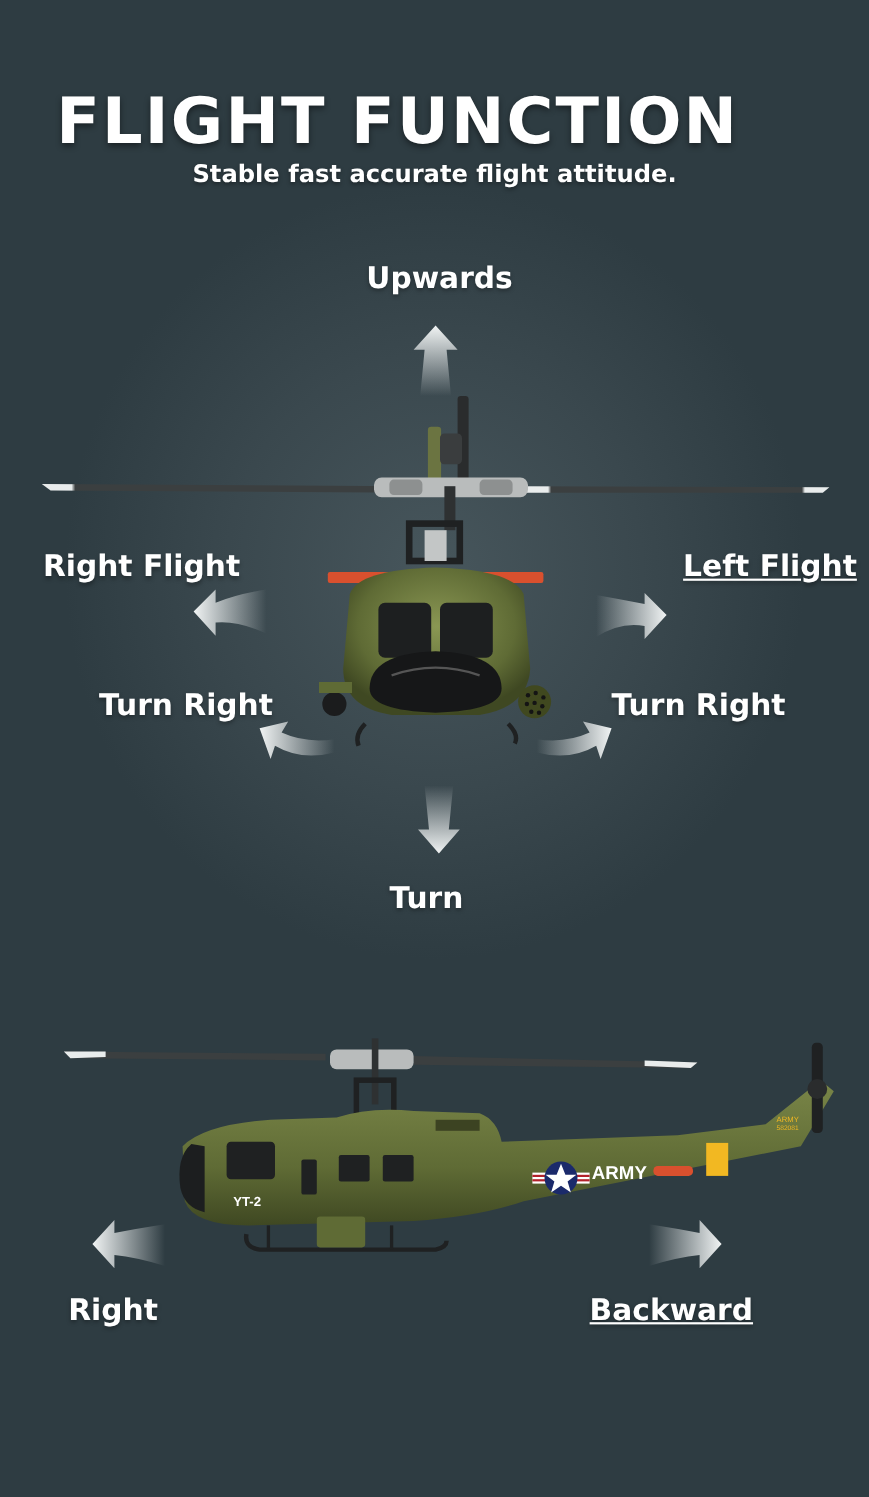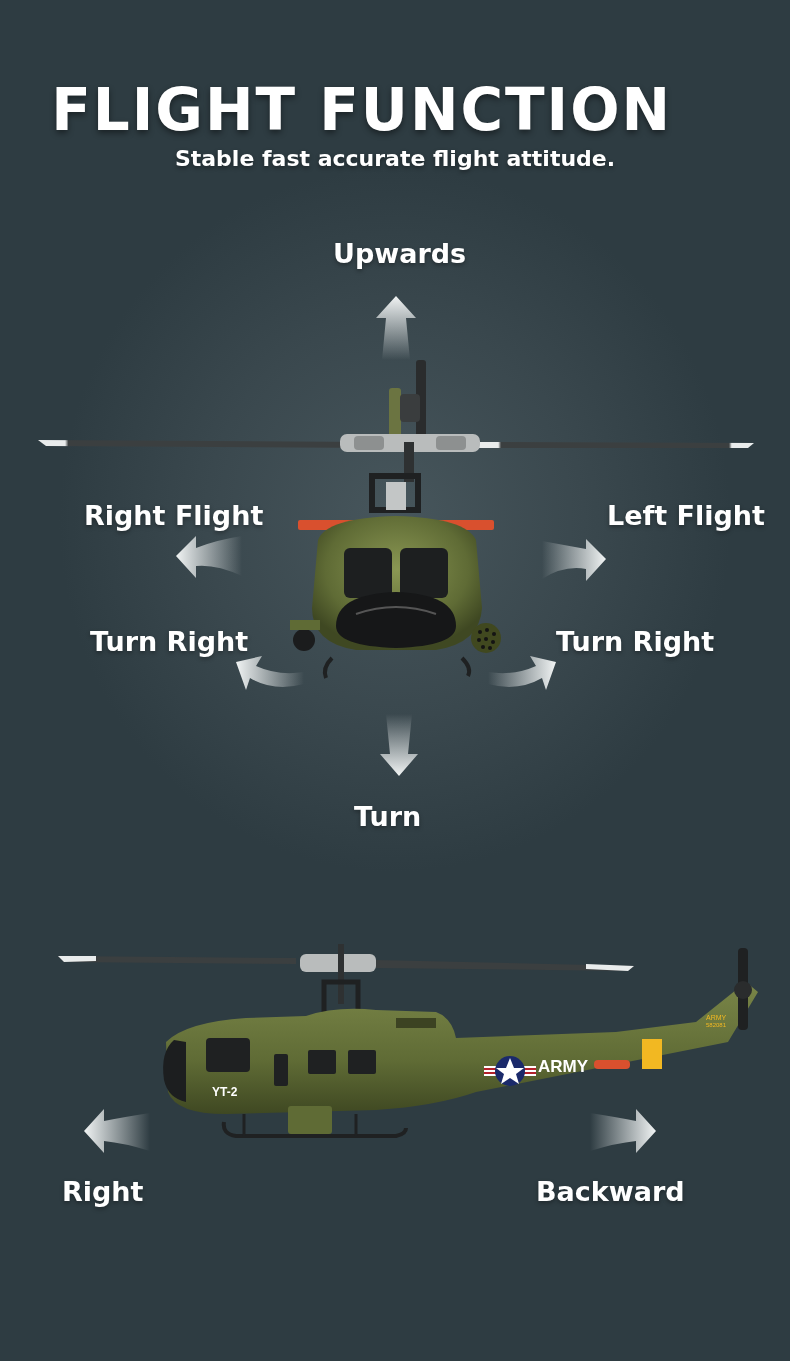--- a/index.html
+++ b/index.html
@@ -41,32 +41,32 @@
 <svg style="left:370px; top:296px;" width="52" height="64">
   <defs>
       <linearGradient id="gUp" x1="0" y1="0" x2="0" y2="1">
     <stop offset="0" stop-color="#f1f4f4"></stop>
         <stop offset="1" stop-color="#f1f4f4" stop-opacity="0"></stop>
       </linearGradient>
     </defs>
   <path d="M26 0 L46 22 L36 22 L40 64 L12 64 L16 22 L6 22 Z" fill="url(#gUp)"></path>
 </svg>
 
-<div class="label" style="left:39px; top:500px;margin-left:45px;">Right Flight</div>
+<div class="label" style="left:39px; top:500px;">Right Flight</div>
 <svg style="left:176px; top:534px;" width="66" height="46">
   <defs>
       <linearGradient id="gL" x1="0" y1="0" x2="1" y2="0">
     <stop offset="0" stop-color="#f1f4f4"></stop>
         <stop offset="1" stop-color="#f1f4f4" stop-opacity="0"></stop>
       </linearGradient>
     </defs>
   <path d="M0 22 L20 2 L20 14 Q40 6 66 2 L66 42 Q40 30 20 32 L20 44 Z" fill="url(#gL)"></path>
 </svg>
 
-<div class="label" style="left:607px; top:500px;">Left Flight</div>
+<div class="label" style="left:621px; top:500px;text-decoration:underline;">Left Flight</div>
 <svg style="left:542px; top:537px;" width="64" height="46">
   <defs>
       <linearGradient id="gR" x1="1" y1="0" x2="0" y2="0">
     <stop offset="0" stop-color="#f1f4f4"></stop>
         <stop offset="1" stop-color="#f1f4f4" stop-opacity="0"></stop>
       </linearGradient>
     </defs>
   <path d="M64 22 L44 2 L44 12 Q22 8 0 4 L0 42 Q22 28 44 32 L44 44 Z" fill="url(#gR)"></path>
 </svg>
 
@@ -226,13 +226,13 @@
 
 <svg style="left:590px; top:1107px;" width="66" height="48">
   <defs>
       <linearGradient id="gBk" x1="1" y1="0" x2="0" y2="0">
     <stop offset="0" stop-color="#f1f4f4"></stop>
         <stop offset="1" stop-color="#f1f4f4" stop-opacity="0"></stop>
       </linearGradient>
     </defs>
   <path d="M66 24 L46 2 L46 14 Q26 10 0 6 L0 44 Q26 36 46 34 L46 46 Z" fill="url(#gBk)"></path>
 </svg>
-<div class="label" style="left:536px; top:1176px;">Backward</div>
+<div class="label" style="left:536px; top:1176px;text-decoration:underline;">Backward</div>
 
 </body></html>

